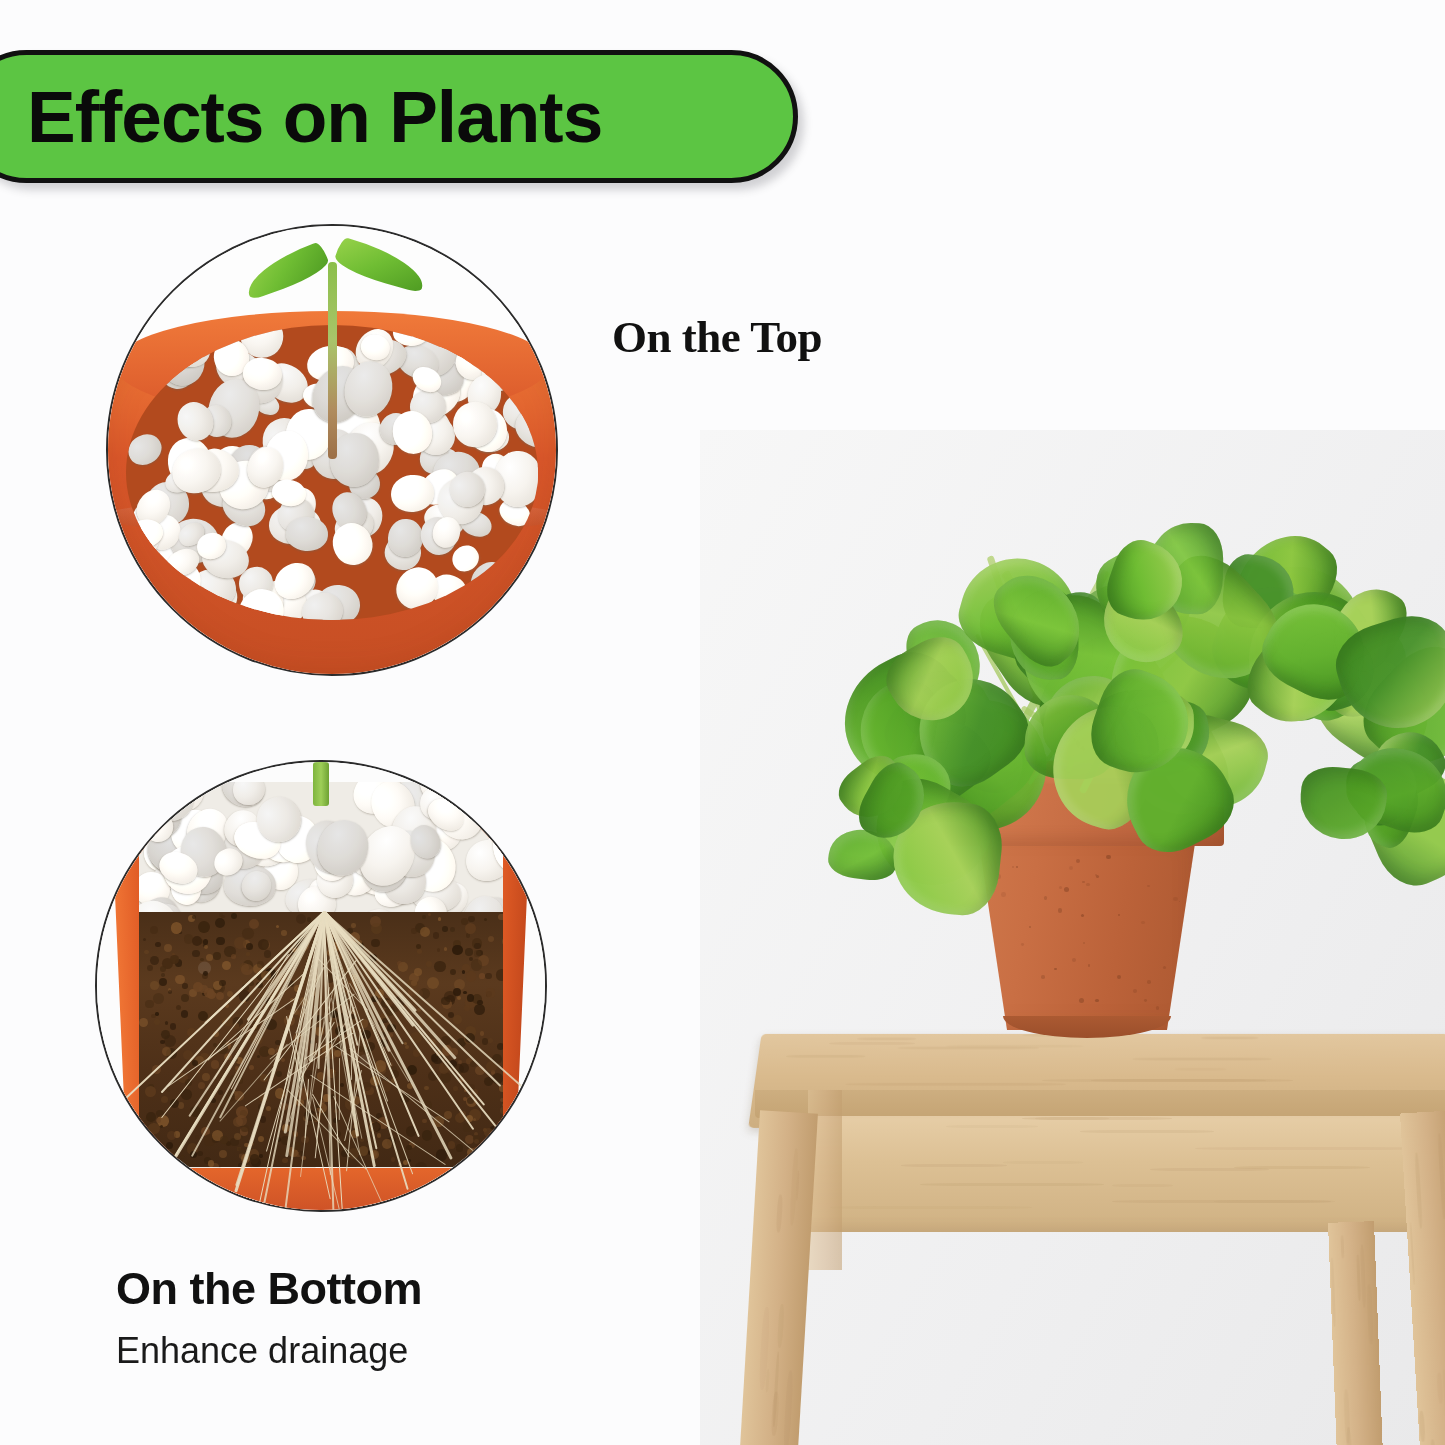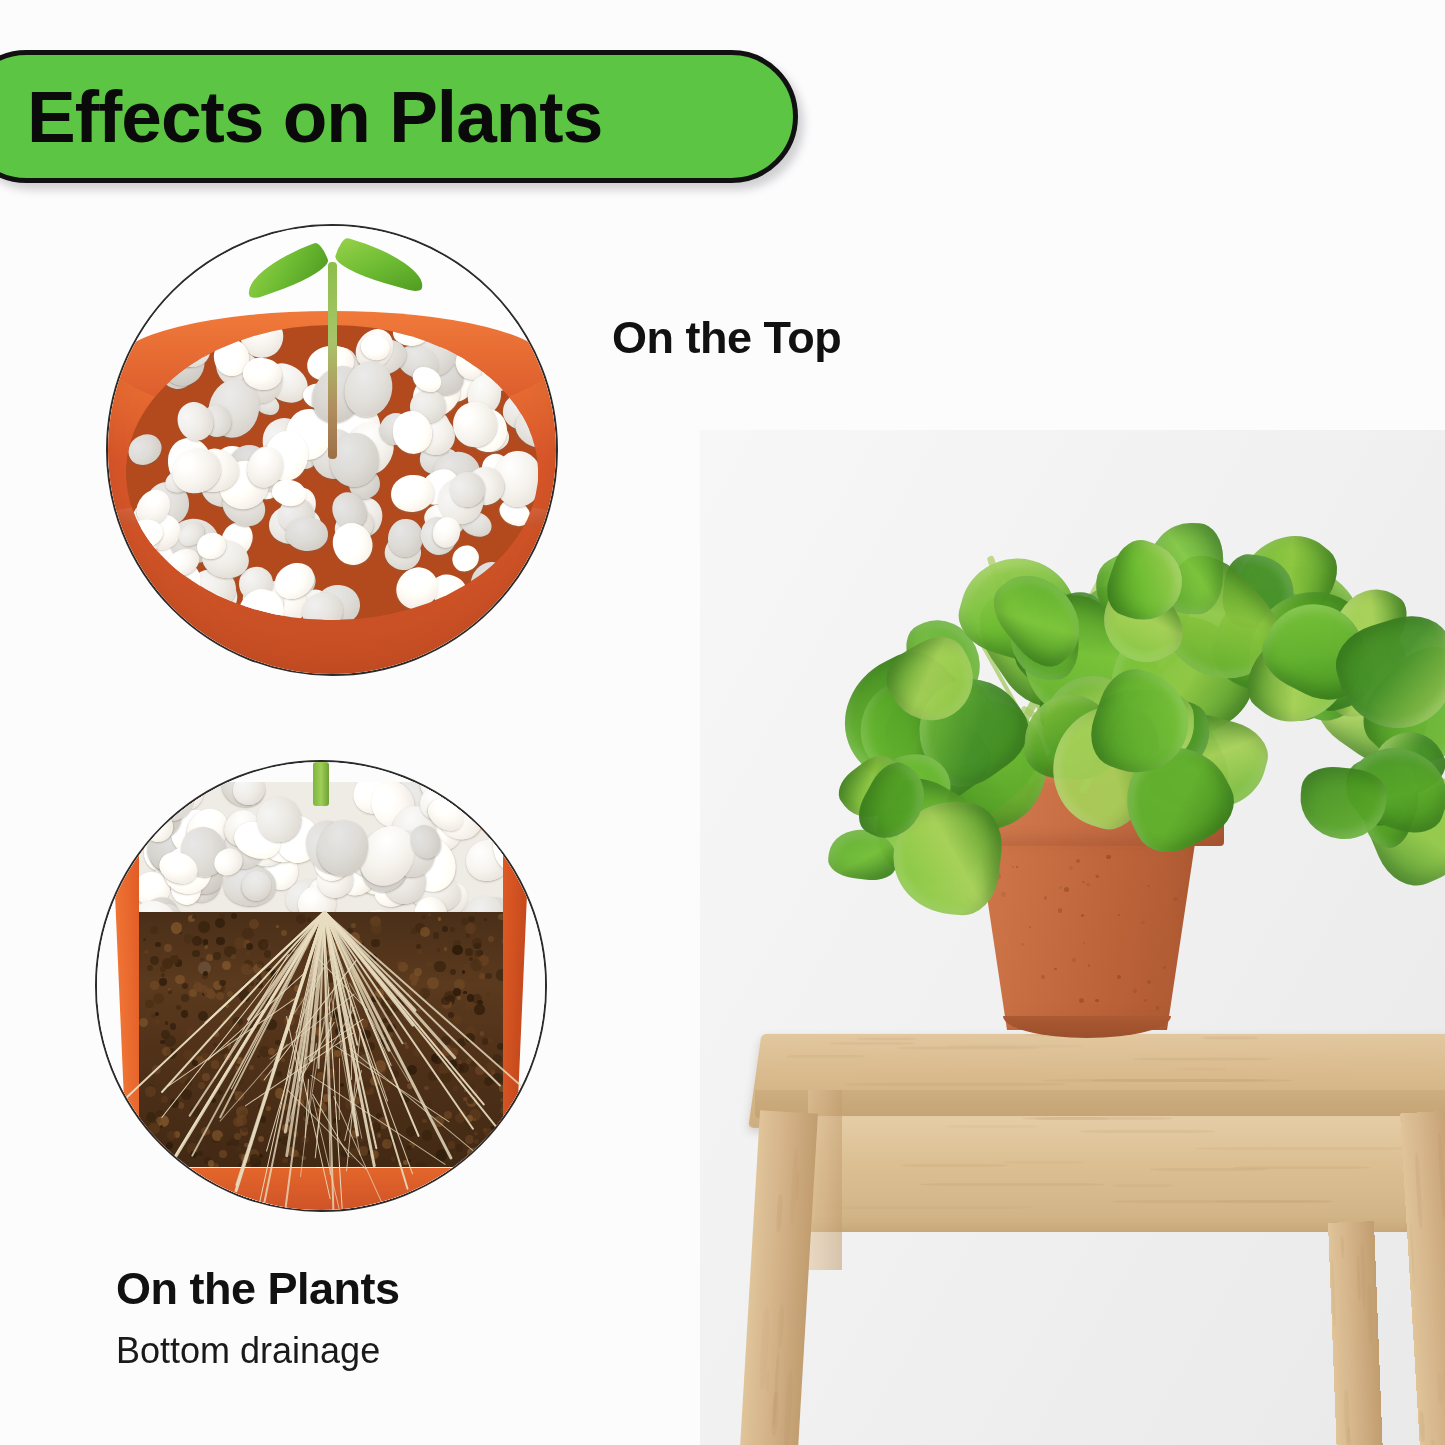--- a/index.html
+++ b/index.html
@@ -168,21 +168,21 @@
   
   .callout{ position:absolute; }
   .callout-title{
     font-size:45px; font-weight:bold; color:#111; line-height:1.06;
     letter-spacing:-.5px; white-space:nowrap;
   }
   .callout-sub{
     font-size:36px; font-weight:normal; color:#1a1a1a; line-height:1.1;
     margin-top:18px; white-space:nowrap;
   }
-  .callout-top{ left:612px; top:314px; }
+  .callout-top{ left:612px; top:314px;font-family:Liberation Serif, serif; }
   .callout-bottom{ left:116px; top:1265px; }
 
   
   .hero{
     position:absolute;
     left:700px; top:430px;
     width:745px; height:1015px;
     overflow:hidden;
   }
   .hero-wall{ position:absolute; inset:0; background:linear-gradient(120deg,#f7f7f7,#efeff0 60%,#e9e9ea); }
@@ -1277,22 +1277,22 @@
       </div>
     <div class="cb-stem"></div>
     <div class="cb-bottomband"></div>
   </div>
 
   <div class="callout callout-top">
     <div class="callout-title">On the Top</div>
   </div>
 
   <div class="callout callout-bottom">
-    <div class="callout-title">On the Plants</div>
-    <div class="callout-sub">Bottom drainage</div>
+    <div class="callout-title">On the Bottom</div>
+    <div class="callout-sub">Enhance drainage</div>
   </div>
 
   <div class="hero">
     <div class="hero-wall"></div>
 
     <div class="stool-top">
         <i class="wood-streak" style="left:20%;top:14%;width:143px;height:3px;opacity:0.56"></i>
         <i class="wood-streak" style="left:48%;top:49%;width:202px;height:3px;opacity:0.63"></i>
         <i class="wood-streak" style="left:10%;top:9%;width:87px;height:3px;opacity:0.52"></i>
         <i class="wood-streak" style="left:41%;top:49%;width:224px;height:3px;opacity:0.59"></i>

